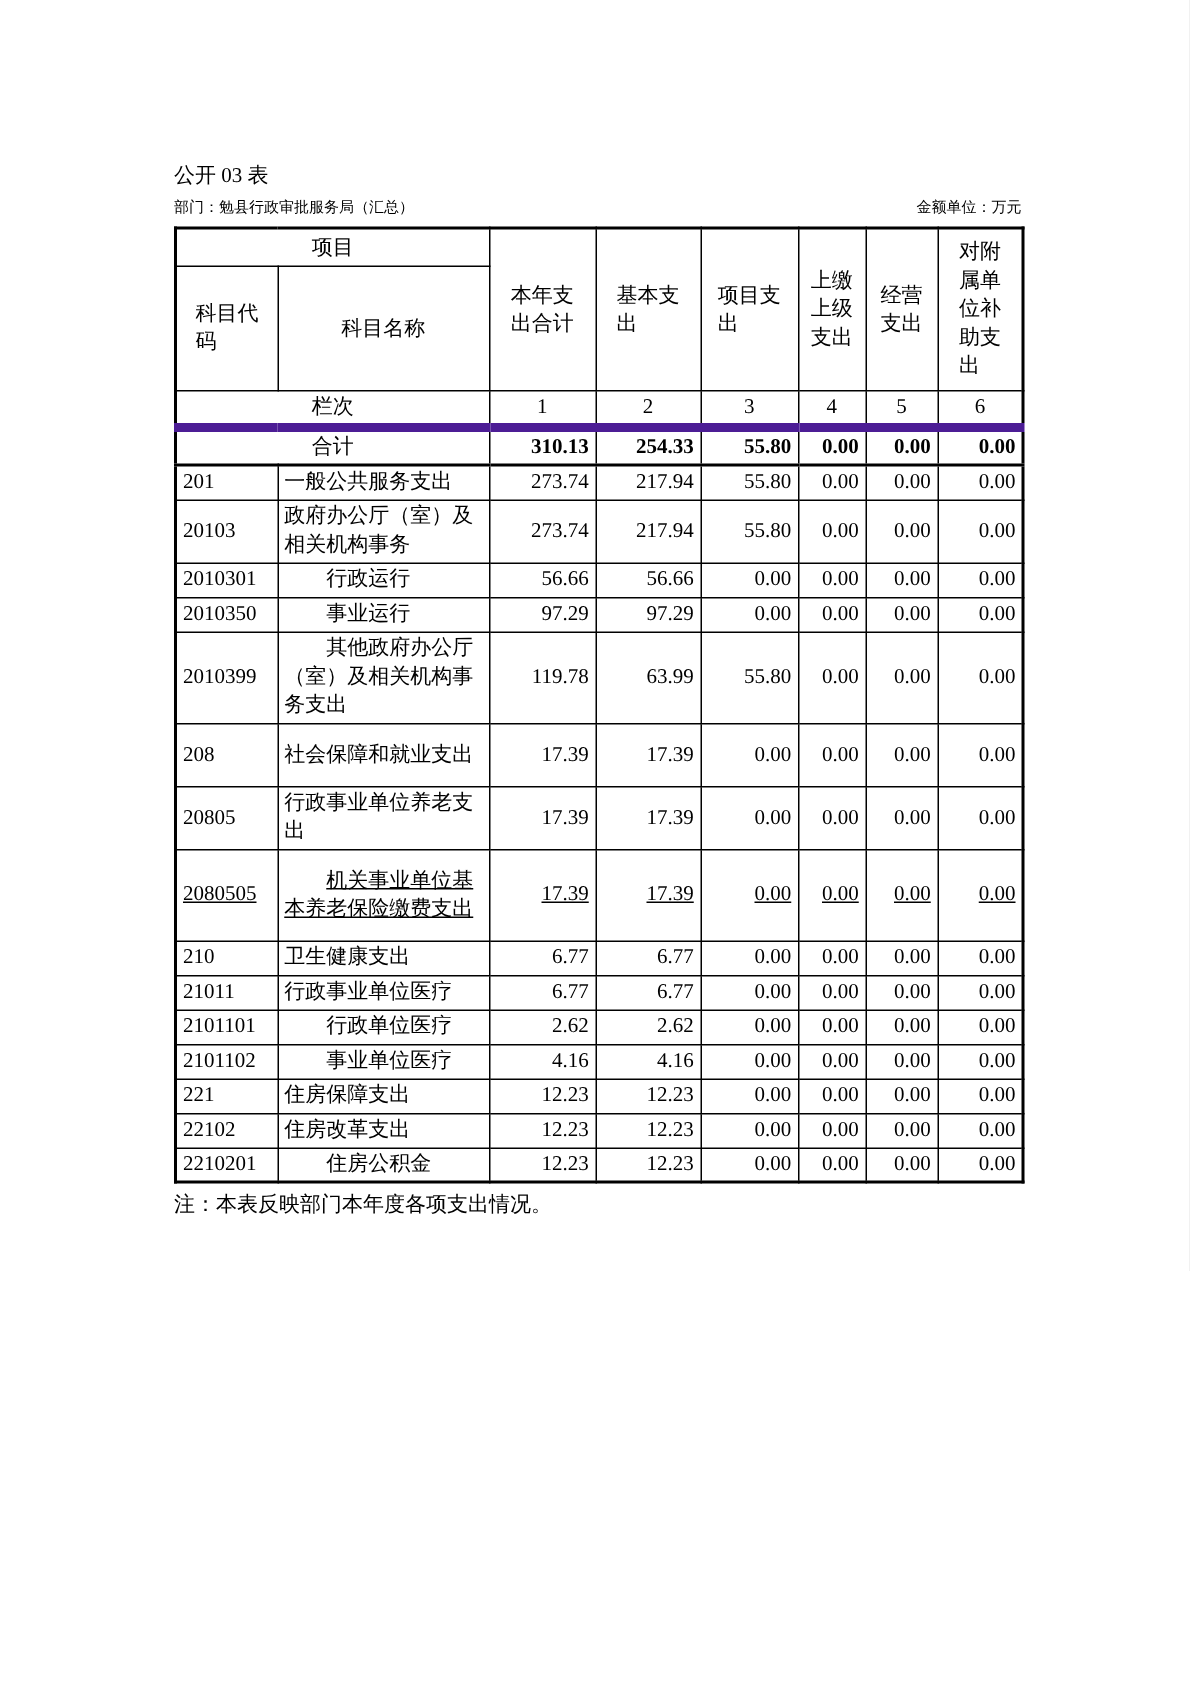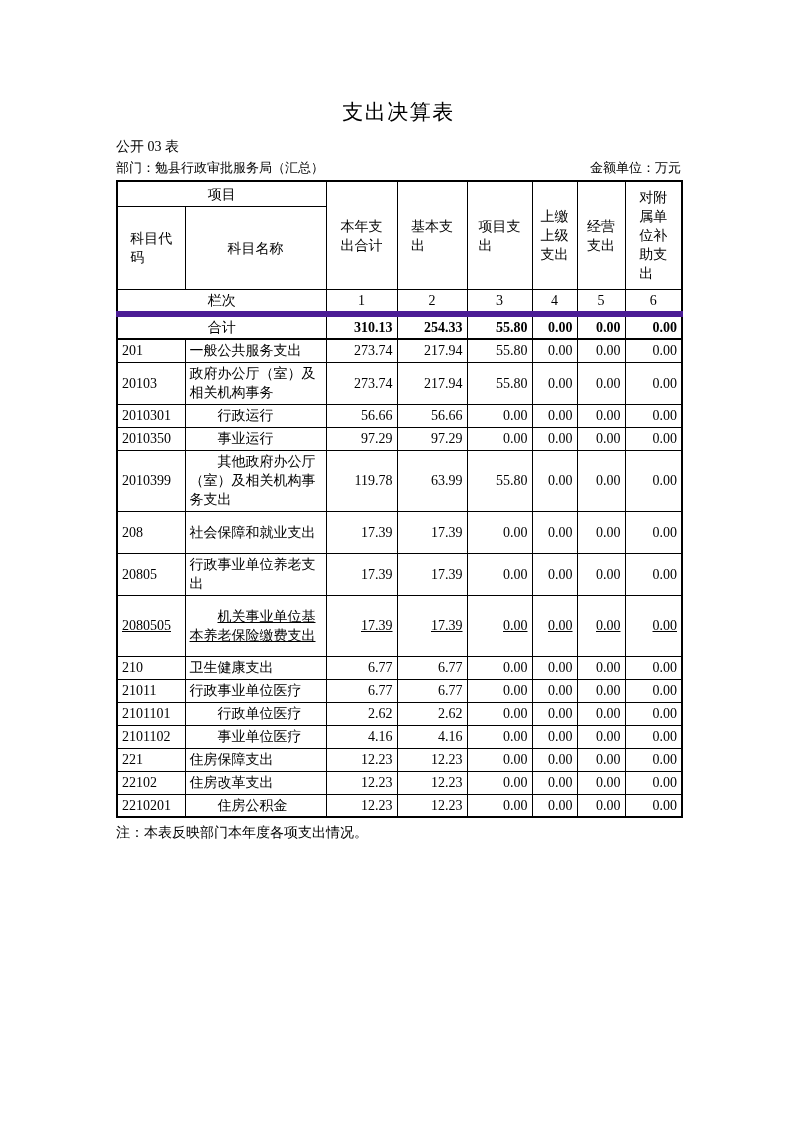--- a/index.html
+++ b/index.html
@@ -4,21 +4,21 @@
 <style>
   html,body { margin:0; padding:0; background:#e8e8e8; }
   .page {
     width:793px; height:1122px; margin:0 auto; background:#ffffff;
     font-family:"Liberation Serif","DejaVu Serif",serif; color:#000;
     position:relative; box-sizing:border-box;
     padding:98px 112px 0 116px; overflow:hidden;
   }
   .title { text-align:center; font-size:21px; letter-spacing:1.5px; line-height:29px; font-weight:normal; }
   .table-code { text-align:left; font-size:14px; margin-top:11px; line-height:18px; }
-  .meta { display:flex; justify-content:space-between; font-size:13px; margin-top:2px; line-height:19px; }
+  .meta { display:flex; justify-content:space-between; font-size:10px; margin-top:2px; line-height:19px; }
   table.fin {
     border-collapse:collapse; table-layout:fixed; width:565px; margin-top:3px;
     border:2px solid #000;
   }
   table.fin td {
     border:1px solid #000; font-size:14px; vertical-align:middle;
     padding:1px 4px; line-height:19px; overflow:hidden; word-break:break-all;
   }
   td.hc { text-align:center; padding:1px 2px;margin-top:28px; }
   .wspan { display:inline-block; text-align:left; vertical-align:middle; }
@@ -28,21 +28,20 @@
   td.num { text-align:right; padding-right:8px; }
   td.ctr { text-align:center; }
   tr.total-row td { border-top:6px solid #4c1d95; border-bottom:2px solid #000; }
   tr.total-row td.num { font-weight:bold; }
   .note { font-size:14px; margin-top:5px; line-height:19px; }
 </style>
 </head>
 <body>
 
 <div class="page">
-  <div class="title">支出决算表</div>
   <div class="table-code">公开 03 表</div>
   <div class="meta">
     <span>部门：勉县行政审批服务局（汇总）</span>
     <span>金额单位：万元</span>
   </div>
 
   <table class="fin">
     <colgroup>
       <col style="width:68px">
         <col style="width:141px">

